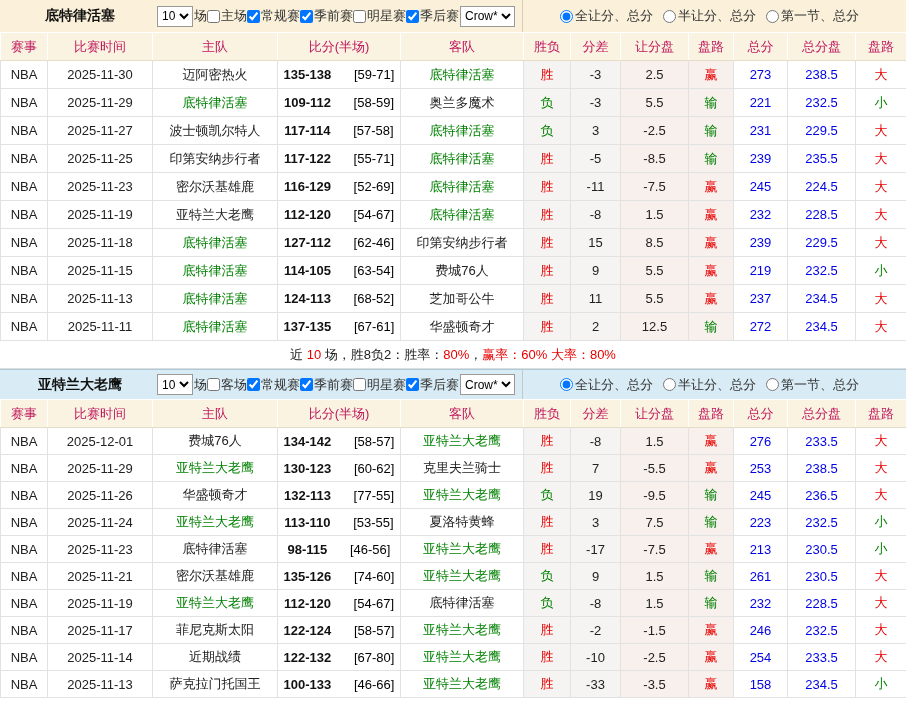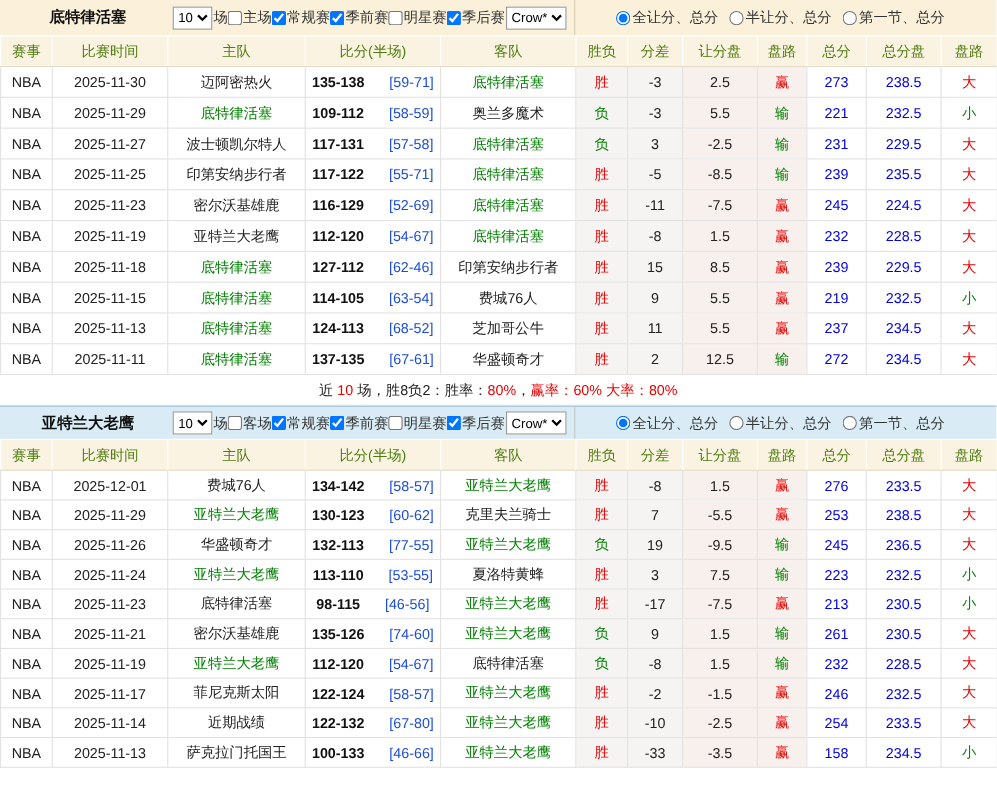--- a/index.html
+++ b/index.html
@@ -23,31 +23,31 @@
   .team { font-weight:bold; font-size:14px; color:#111; width:104px; text-align:center; margin-right:24px; }
   .fbar select { font-size:12px; height:21px; margin:0 1px; font-family:inherit; background:#fff; border:1px solid #999; }
   .fbar .lbl { font-size:13px; color:#333; }
   .fbar label { display:inline-flex; align-items:center; font-size:13px; color:#333; }
   .fbar input[type=checkbox] { width:13px; height:13px; margin:0 1px 0 0; }
   .fright label { margin-right:10px; }
   .fright input[type=radio] { width:13px; height:13px; margin:0 2px 0 0; }
 
   table { border-collapse:collapse; table-layout:fixed; width:906px; }
   thead th { height:28px; background: var(--thead,#fbf3e1); font-size:13px; font-weight:400;
-    color:#4d7c0f; border:1px solid #fff; border-bottom:1px solid #e3dcc6; }
+    color:#be185d; border:1px solid #fff; border-bottom:1px solid #e3dcc6; }
   tbody td { height:28px; text-align:center; font-size:13px; color:#222;
     border:1px solid #e2e2e2; background:#fff; overflow:hidden; white-space:nowrap; }
   .tbl1 tbody td { height:27px; }
   td.tint1 { background:#f6f4f2; }
   td.tint2 { background:#f8f0ec;margin-top:19px; }
   .red   { color: var(--red,#e80000); }
   .green { color: var(--green,#008000); }
   .blue  { color: var(--blue,#0000e6); }
   td b.sc { font-weight:bold; color:#111; }
-  td .half { color:#1d4ed8;margin-left:19px; }
+  td .half { color:#000000;margin-left:19px; }
 
   .summary { height:28px; display:flex; align-items:center; justify-content:center;
     font-size:13px; color:#222; background:#fff; border-bottom:1px solid #ddd; }
   .summary span { white-space:pre; }
 </style>
 </head>
 <body>
 
 <div class="popup">
   <div id="sections">
@@ -150,21 +150,21 @@
             <td class="tint2">5.5</td>
             <td class="tint2 green">输</td>
             <td class="blue">221</td>
             <td class="blue">232.5</td>
             <td class="green">小</td>
           </tr>
           <tr>
             <td>NBA</td>
             <td>2025-11-27</td>
             <td>波士顿凯尔特人</td>
-            <td><b class="sc">117-131</b> <span class="half">[57-58]</span></td>
+            <td><b class="sc">117-114</b> <span class="half">[57-58]</span></td>
             <td class="green">底特律活塞</td>
             <td class="tint1 green">负</td>
             <td class="tint1">3</td>
             <td class="tint2">-2.5</td>
             <td class="tint2 green">输</td>
             <td class="blue">231</td>
             <td class="blue">229.5</td>
             <td class="red">大</td>
           </tr>
           <tr>

